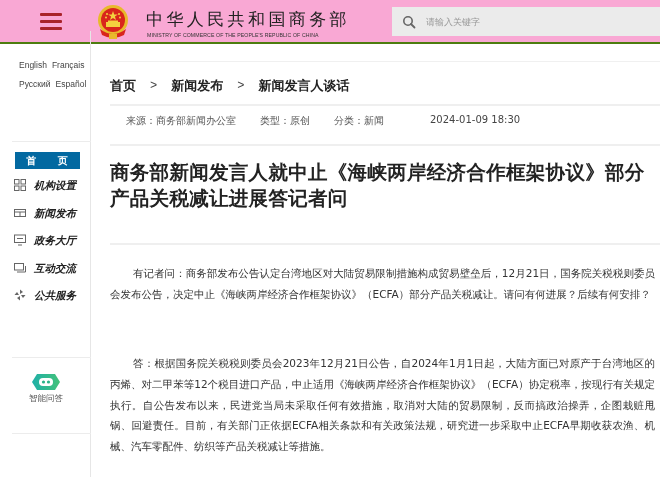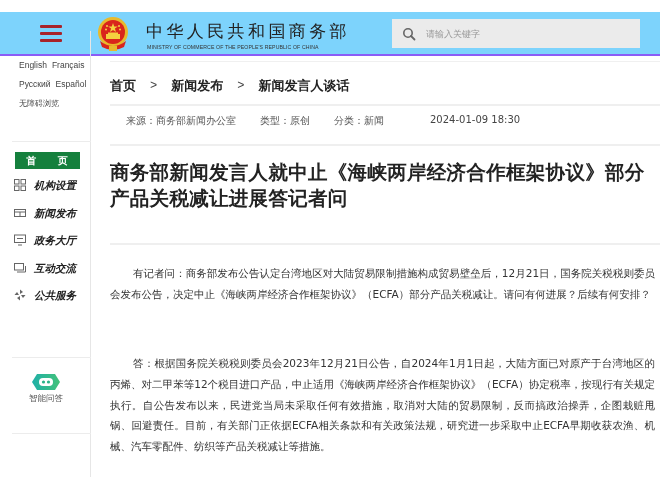--- a/index.html
+++ b/index.html
@@ -1,37 +1,37 @@
 <!DOCTYPE html>
 <html><head>
 <meta charset="utf-8">
 <style>
   * { box-sizing: border-box; margin: 0; padding: 0; }
   html, body { width: 660px; height: 492px; overflow: hidden; background: #fff; }
   body { font-family: "DejaVu Sans", "Liberation Sans", sans-serif; color: #333; position: relative; }
 
   
-  .header { position: absolute; left: 0; top: 12px; width: 660px; height: 44px; background: #7dd3fc; border-bottom: 2px solid #8b5cf6; }
+  .header { position: absolute; left: 0; top: 0; width: 660px; height: 44px; background: #f9a8d4; border-bottom: 2px solid #4d7c0f; }
   .hamburger { position: absolute; left: 40px; top: 13px; width: 22px; height: 18px; cursor: pointer; }
   .hamburger span { display: block; height: 3px; background: #a8232a; margin-bottom: 4px; border-radius: 1px; }
   .emblem { position: absolute; left: 95px; top: 3px; width: 36px; height: 38px; }
   .logo-cn { position: absolute; left: 146px; top: 8px; font-size: 17px; letter-spacing: 3.4px; color: #222; font-weight: normal; white-space: nowrap; }
   .logo-en { position: absolute; left: 147px; top: 32px; font-size: 5.2px; color: #333; letter-spacing: 0.1px; white-space: nowrap; font-family: "Liberation Sans", sans-serif; }
-  .search { position: absolute; left: 392px; top: 7px; width: 248px; height: 29px; background: #ebebeb; display: flex; align-items: center; }
+  .search { position: absolute; left: 392px; top: 7px; width: 268px; height: 29px; background: #ebebeb; display: flex; align-items: center; }
   .search-icon { margin-left: 10px; width: 14px; height: 14px; }
   .search input { border: none; background: transparent; outline: none; margin-left: 10px; font-size: 9px; color: #999; width: 200px; font-family: "DejaVu Sans", sans-serif; }
   .search input::placeholder { color: #999; }
 
   
   .sidebar { position: absolute; left: 0; top: 31px; width: 91px; height: 446px; border-right: 1px solid #e6e6e6; }
   .langs { position: absolute; left: 19px; top: 25px; font-size: 8.5px; color: #444; line-height: 19px; font-family: "Liberation Sans", sans-serif; }
   .langs a { color: #444; text-decoration: none; margin-right: 5px; }
   .langs .cn-access { font-family: "DejaVu Sans", sans-serif; font-size: 8px; }
   .divider1 { position: absolute; left: 12px; top: 110px; width: 79px; height: 1px; background: #ececec; }
-  .home-btn { position: absolute; left: 15px; top: 121px; width: 65px; height: 17px; background: #15803d; color: #fff; font-size: 10px; font-weight: bold; text-align: center; line-height: 17px; letter-spacing: 9px; padding-left: 8px; cursor: pointer; }
+  .home-btn { position: absolute; left: 15px; top: 121px; width: 65px; height: 17px; background: #0369a1; color: #fff; font-size: 10px; font-weight: bold; text-align: center; line-height: 17px; letter-spacing: 9px; padding-left: 8px; cursor: pointer; }
   .nav { position: absolute; left: 14px; top: 148px; }
   .nav-item { display: flex; align-items: flex-start; height: 27.5px; cursor: pointer; font-style: italic; }
   .nav-item .nav-icon { width: 12px; height: 12px; margin-right: 8px; }
   .nav-item .nav-label { font-size: 10.5px; font-weight: bold; color: #222; white-space: nowrap; }
   .divider2 { position: absolute; left: 12px; top: 326px; width: 79px; height: 1px; background: #ececec; }
   .qa { position: absolute; left: 18px; top: 340px; width: 56px; text-align: center; cursor: pointer; }
   .qa-icon { display: block; margin: 0 auto; width: 30px; height: 22px; }
   .qa-label { font-size: 8.5px; color: #555; margin-top: 0; display: block; }
   .divider3 { position: absolute; left: 12px; top: 402px; width: 79px; height: 1px; background: #ececec; }
 
@@ -85,23 +85,20 @@
   </div>
 </div>
 
 <div class="sidebar">
   <div class="langs">
     <div>
       <a>English</a><a>Français</a>
     </div>
     <div>
       <a>Pусский</a><a>Español</a>
-    </div>
-    <div>
-      <a class="cn-access">无障碍浏览</a>
     </div>
   </div>
   <div class="divider1"></div>
   <div class="home-btn">首 页</div>
 
   <div class="nav">
     <div class="nav-item">
       <svg class="nav-icon" viewBox="0 0 12 12">
         <rect x="0.5" y="0.5" width="4.5" height="4.5" fill="none" stroke="#666" stroke-width="1"></rect>
         <rect x="7" y="0.5" width="4.5" height="4.5" fill="none" stroke="#666" stroke-width="1"></rect>

